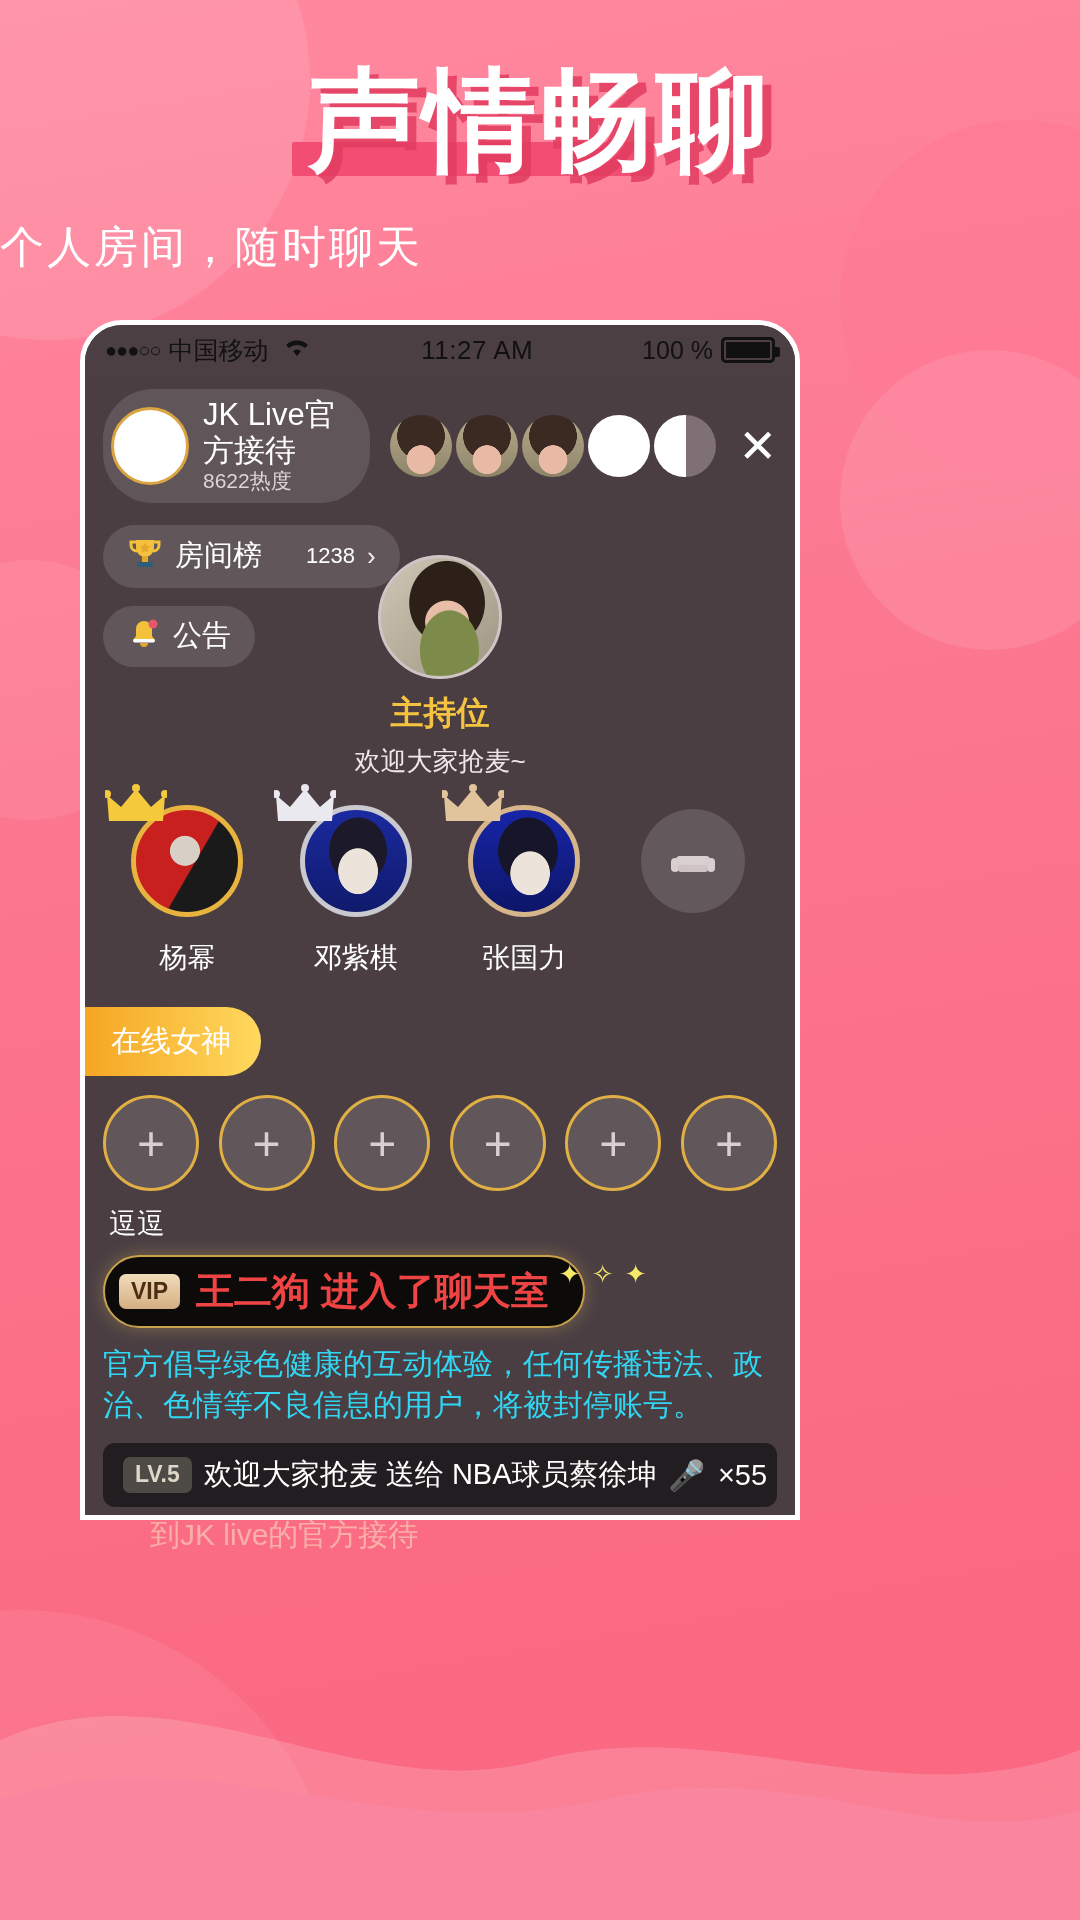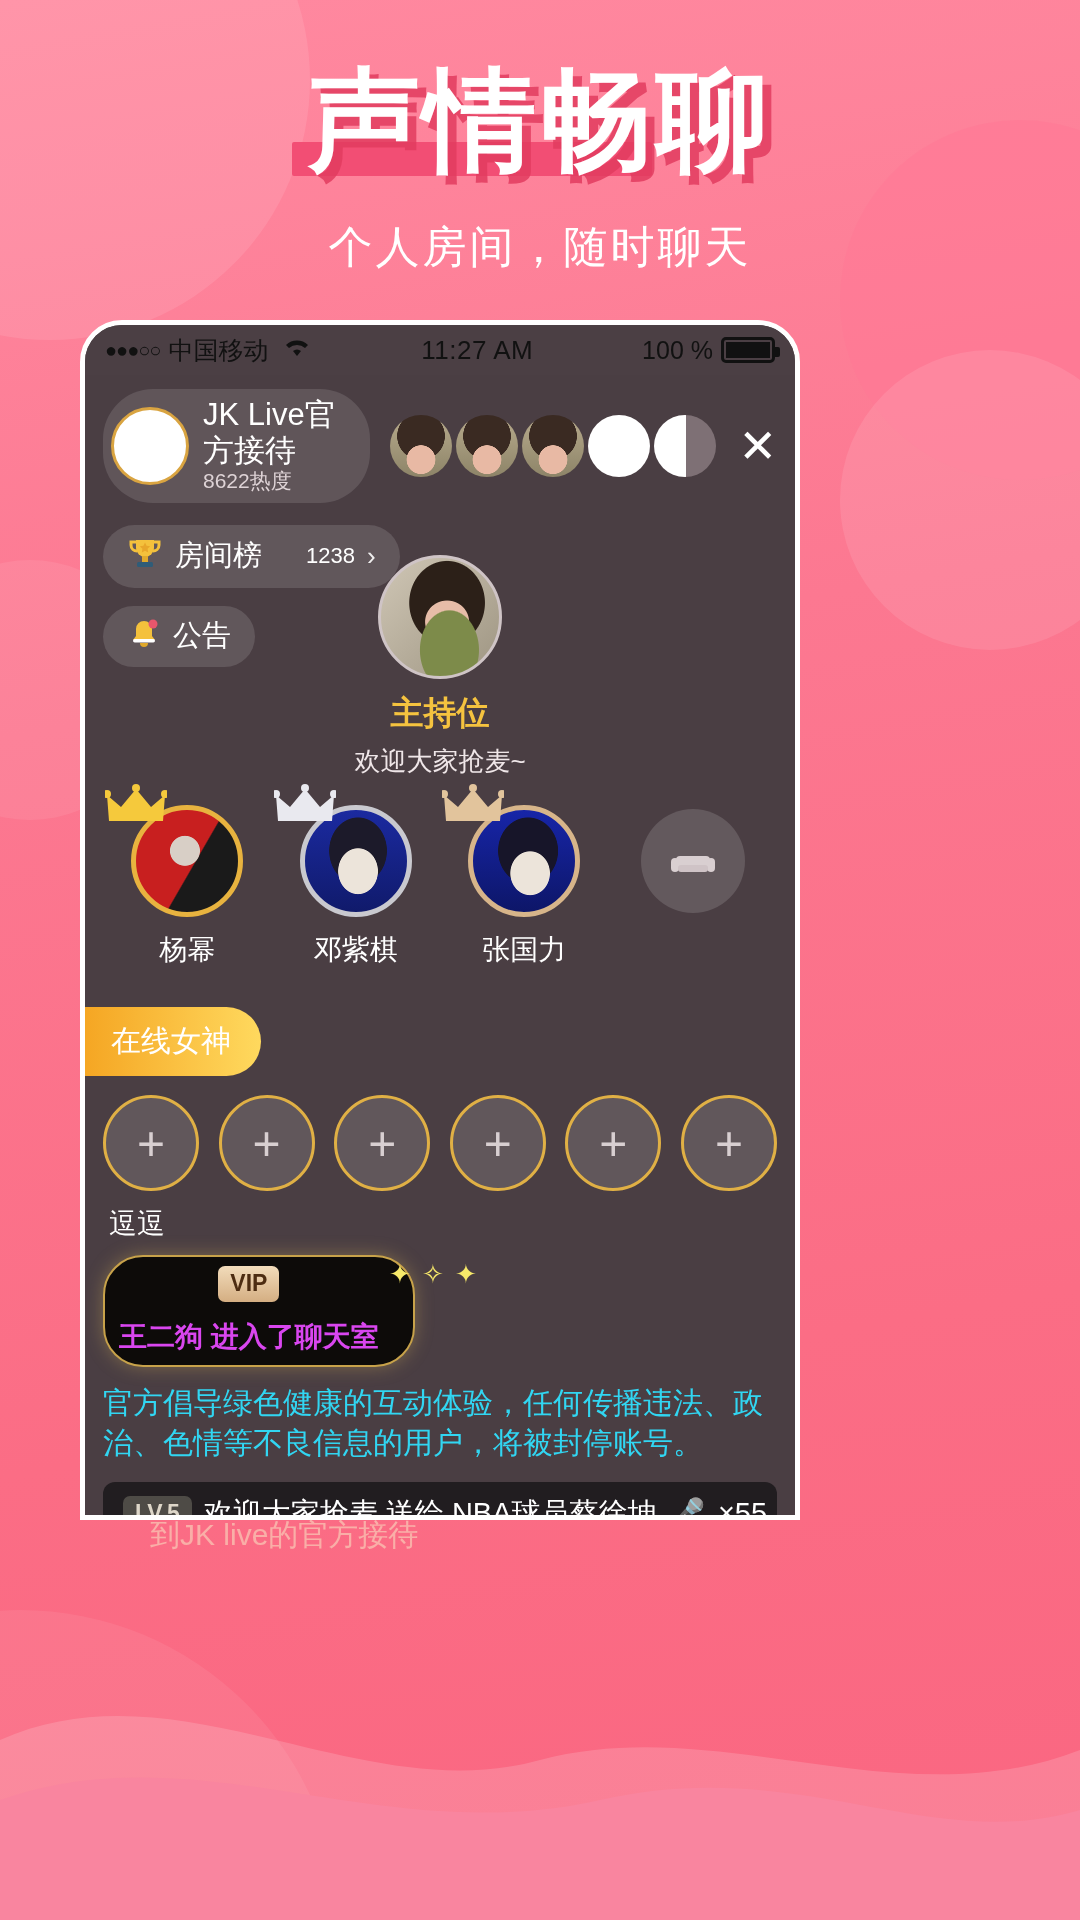--- a/index.html
+++ b/index.html
@@ -28,21 +28,21 @@
     position:absolute; left:-16px; bottom:4px; width:360px; height:34px;
     background:#f24e74; border-radius:2px;
   }
   .headline .txt {
     position:relative; font-size:112px; line-height:1.05; font-weight:bold;
     color:#ffffff; letter-spacing:4px;
     text-shadow:9px 9px 0 rgba(226,60,95,.85);
     font-family:"DejaVu Sans","Liberation Sans",sans-serif;
   }
   .subtitle {
-    position:absolute; top:218px; left:0; width:100%; text-align:center;
+    position:absolute; top:218px; left:0; width:100%; text-align:left;
     color:#ffffff; font-size:44px; letter-spacing:3px;
     font-family:"DejaVu Sans","Liberation Sans",sans-serif;
   }
 
   
   .phone {
     position:absolute; left:80px; top:320px; width:720px; height:1200px;
     border:5px solid #ffffff; border-radius:42px 42px 0 0;
     background:#4a3e43; overflow:hidden;
   }
@@ -113,21 +113,21 @@
   .seats { position:absolute; left:18px; right:18px; top:430px; display:flex; }
   .seat { width:25%; text-align:center; position:relative; }
   .seat-img { width:112px; height:112px; border-radius:50%; margin:0 auto; position:relative; border:5px solid #e0b045; overflow:hidden; }
   .seat1 .seat-img { border-color:#e8b33f;
     background:radial-gradient(circle at 48% 40%,#d8cfc6 0 18%,transparent 19%), linear-gradient(120deg,#c81f1f 0 55%,#1a1a1a 56%); }
   .seat2 .seat-img { border-color:#c9c9cf;
     background:radial-gradient(ellipse at 52% 60%,#ece4da 0 26%,transparent 27%), radial-gradient(ellipse at 52% 40%,#1c1a2a 0 38%,transparent 39%), linear-gradient(#1b2aa0,#101a6b); }
   .seat3 .seat-img { border-color:#d7b58a;
     background:radial-gradient(ellipse at 56% 62%,#ece4da 0 24%,transparent 25%), radial-gradient(ellipse at 54% 40%,#171529 0 38%,transparent 39%), linear-gradient(#1725a8,#0d1668); }
   .crown { position:absolute; left:2px; top:-22px; width:62px; height:44px; }
-  .seat-name { color:#fff; font-size:28px; margin-top:14px; }
+  .seat-name { color:#fff; font-size:28px; margin-top:22px; }
   .empty-seat {
     width:104px; height:104px; border-radius:50%; margin:0 auto; margin-top:4px;
     background:rgba(255,255,255,.14); display:flex; align-items:center; justify-content:center;
   }
   .sofa { width:46px; height:30px; }
 
   
   .tabrow { position:absolute; left:0; top:620px; }
   .tab-goddess {
     background:linear-gradient(90deg,#f5a623,#ffd95e);
@@ -145,26 +145,25 @@
   }
   .slot-label { position:absolute; left:24px; top:830px; color:#fff; font-size:28px; }
 
   
   .chat { position:absolute; left:18px; right:18px; top:880px; }
   .vipbanner {
     display:inline-flex; align-items:center; gap:16px;
     background:#0d0b09; border:2px solid #c7a24a; border-radius:40px;
     padding:9px 34px 9px 14px; position:relative;
     box-shadow:0 0 18px rgba(220,185,90,.35);
-    flex-direction:column;
   }
   .badge { display:inline-block; border-radius:7px; font-size:23px; font-weight:bold; padding:4px 12px; line-height:1.2; }
   .b-vip { background:linear-gradient(#f2dcbb,#d4ae82); color:#4d2d12; }
   .b-lv { background:#4e4b46; color:#ded7c9; }
-  .vip-text { color:#d946ef; font-size:28px; font-weight:bold; }
+  .vip-text { color:#ef4444; font-size:38px; font-weight:bold; }
   .sparkles { position:absolute; right:-66px; top:2px; color:#f7e96a; font-size:26px; letter-spacing:2px; }
 
   .notice { color:#31d6f2; font-size:30px; line-height:1.35; margin-top:16px; }
 
   .msg {
     background:rgba(18,16,20,.72); border-radius:12px;
     padding:12px 20px; margin-top:18px; display:flex; align-items:center; gap:12px;
     color:#fff; font-size:29px; white-space:nowrap;
   }
   .msg-text { color:#fff; }

